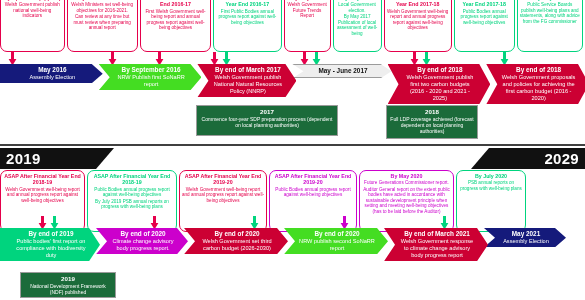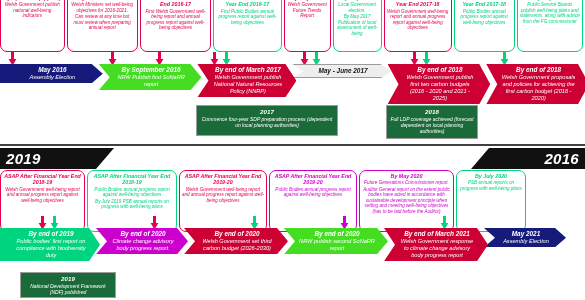--- a/index.html
+++ b/index.html
@@ -2,21 +2,21 @@
 <html><head>
 <meta charset="utf-8">
 <style>
   html,body{margin:0;padding:0;}
   body{
     width:585px;height:300px;overflow:hidden;
     background:#ffffff;
     font-family:"Liberation Sans", sans-serif;
     position:relative;
   }
-  .panel{position:absolute;left:0;width:585px;font-style:italic;}
+  .panel{position:absolute;left:0;width:585px;}
   .panel-top{top:0;height:148px;}
   .panel-bottom{top:148px;height:152px;}
 
   .divider{position:absolute;left:0;width:585px;height:2px;background:#404040;}
 
   
   .yearband{position:absolute;height:21px;background:#111111;display:flex;align-items:center;}
   .yearband.left{left:0;padding-left:6px;padding-right:22px;
      clip-path:polygon(0 0,100% 0,calc(100% - 18px) 100%,0 100%);}
   .yearband.right{right:0;padding-right:6px;padding-left:22px;justify-content:flex-end;
@@ -182,21 +182,21 @@
 
   <div class="divider" style="top:144px;"></div>
 </div>
 
 <div class="panel panel-bottom">
 
   <div class="yearband left" style="top:0;height:21px;width:86px;">
     <span>2019</span>
   </div>
   <div class="yearband right" style="top:0;height:21px;width:86px;">
-    <span>2016</span>
+    <span>2029</span>
   </div>
 
   <div class="cards" id="bot-cards" style="top:22px;height:62px;">
       <div class="card c-red" style="width: 85px; border-color: rgb(229, 0, 75);">
         <span class="ch" style="color: rgb(229, 0, 75);">ASAP After Financial Year End 2018-19</span>
         <span class="cb" style="color: rgb(229, 0, 75);">Welsh Government well-being report and annual progress report against well-being objectives</span>
       </div>
       <div class="card c-green" style="width: 90px; border-color: rgb(0, 212, 126);">
         <span class="ch" style="color: rgb(0, 212, 126);">ASAP After Financial Year End 2018-19</span>
         <span class="cb" style="color: rgb(0, 212, 126);">Public Bodies annual progress report against well-being objectives</span>

